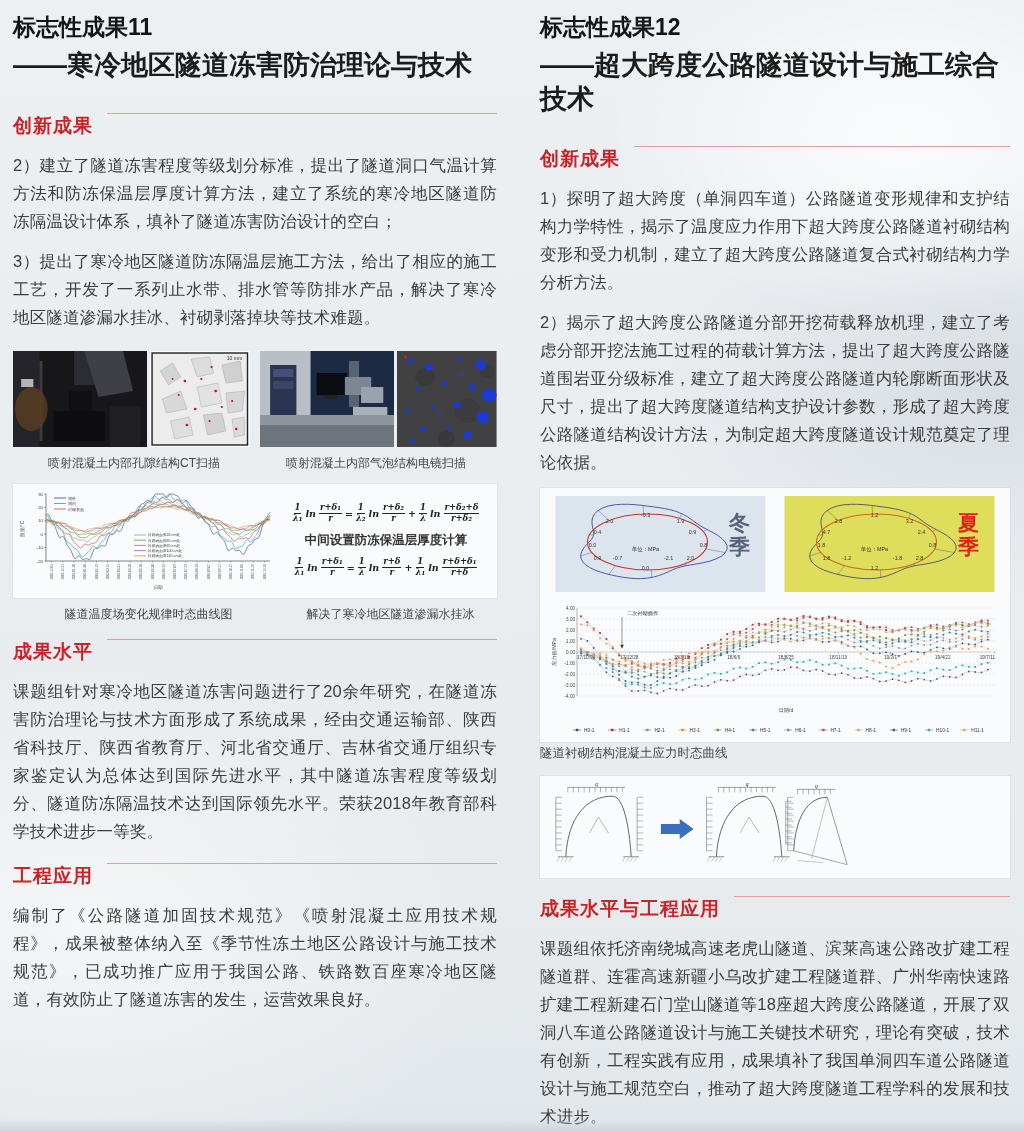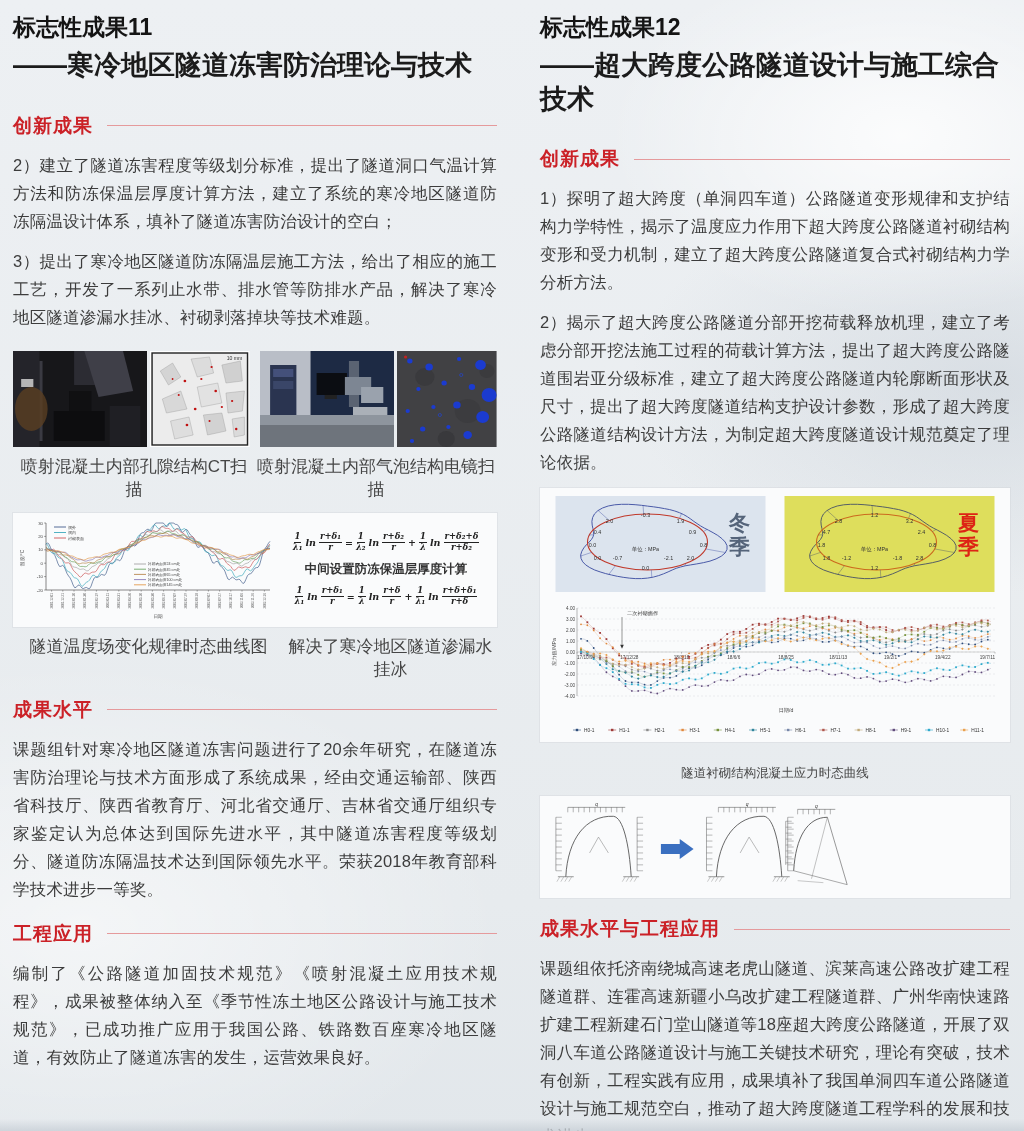--- a/index.html
+++ b/index.html
@@ -10,52 +10,52 @@
       radial-gradient(ellipse 520px 300px at 97% 34%, rgba(182,192,203,0.35), rgba(182,192,203,0) 70%),
       radial-gradient(ellipse 600px 380px at 8% 82%, rgba(255,255,255,0.55), rgba(255,255,255,0) 70%),
       linear-gradient(#edf0f3,#e7ebee 80%,#e2e7eb);}
   .bottom-strip{position:absolute;left:0;right:0;bottom:0;height:12px;
     background:linear-gradient(rgba(208,214,220,0),rgba(202,209,216,0.85));}
   .col{position:absolute;top:0;}
   .col-left{left:13px;width:484px;}
   .col-right{left:540px;width:470px;}
   .t1{font-size:23px;font-weight:bold;color:#141414;margin-top:13px;line-height:1.25;}
   .t2{font-size:27px;font-weight:bold;color:#1b1b1b;margin-top:7px;line-height:1.25;}
-  .sec-head{display:flex;align-items:center;margin-top:30px;}
+  .sec-head{display:flex;align-items:flex-start;margin-top:30px;}
   .sec-head .ht{color:#cb2127;font-size:19px;font-weight:bold;letter-spacing:1px;white-space:nowrap;}
   .sec-head .rule{flex:1;height:1px;background:#e59a9c;margin-left:14px;}
   .para{font-size:16.5px;line-height:28px;color:#3c3c3c;text-align:justify;margin:12px 0 0;letter-spacing:0.2px;}
   .photos{display:flex;margin-top:20px;height:96px;}
   .pair{flex:1;display:flex;gap:3px;}
   .pair + .pair{margin-left:10px;}
   .pair svg{height:96px;display:block;}
   .pair svg:first-child{flex:1.35;}
   .pair svg:last-child{flex:1;}
-  .cap-row{display:flex;margin-top:8px;font-size:17px;color:#454545;}
+  .cap-row{display:flex;margin-top:8px;font-size:12px;color:#454545;}
   .cap-row span{display:block;text-align:center;}
   .cap-50{flex:0 0 50%;}
   .cap-56{flex:0 0 56%;}
   .cap-44{flex:1;}
   .cap-48{flex:0 0 48%;}
   .cap-27{flex:0 0 27%;}
   .cap-25{flex:1;}
   .panel{background:#fafbfc;box-shadow:0 0 0 1px rgba(205,210,216,0.35);}
   .panel-lt{display:flex;align-items:center;margin-top:12px;padding:3px 2px;height:108px;}
   .panel-lt svg{width:262px;height:104px;}
   .fx{flex:1;display:flex;flex-direction:column;align-items:center;gap:8px;}
   .formula{display:flex;align-items:center;justify-content:center;gap:3px;
     font-family:"DejaVu Serif",serif;font-style:italic;color:#222;font-size:9.5px;font-weight:bold;}
   .frac{display:inline-flex;flex-direction:column;align-items:center;font-size:8.5px;line-height:1.15;}
   .frac .fn{border-bottom:1px solid #222;padding:0 1px;}
   .fmid{font-size:12.5px;color:#333;font-weight:bold;}
   .panel-rt{margin-top:12px;padding:8px 6px 4px;}
   .seasons{display:flex;gap:12px;justify-content:center;}
   .seasons svg{width:217px;height:96px;display:block;}
   .stress-svg{width:452px;height:138px;display:block;margin:8px auto 0;}
-  .caption-c{text-align:center;font-size:12.5px;color:#454545;margin-top:23px;}
+  .caption-c{text-align:left;font-size:12.5px;color:#454545;margin-top:3px;}
   .panel-cd{margin-top:14px;padding:5px 4px;display:flex;align-items:center;}
   .panel-cd svg{width:322px;height:92px;display:block;}
   .eq{position:relative;flex:1;padding-left:10px;font-family:"DejaVu Serif",serif;font-style:italic;
     font-size:7px;line-height:10px;color:#222;}
   .eq::before{content:"{";position:absolute;left:-2px;top:-6px;font-size:78px;font-weight:100;
     line-height:1;color:#333;transform:scaleY(1.05);font-style:normal;}
 </style>
 </head>
 <body>
 

